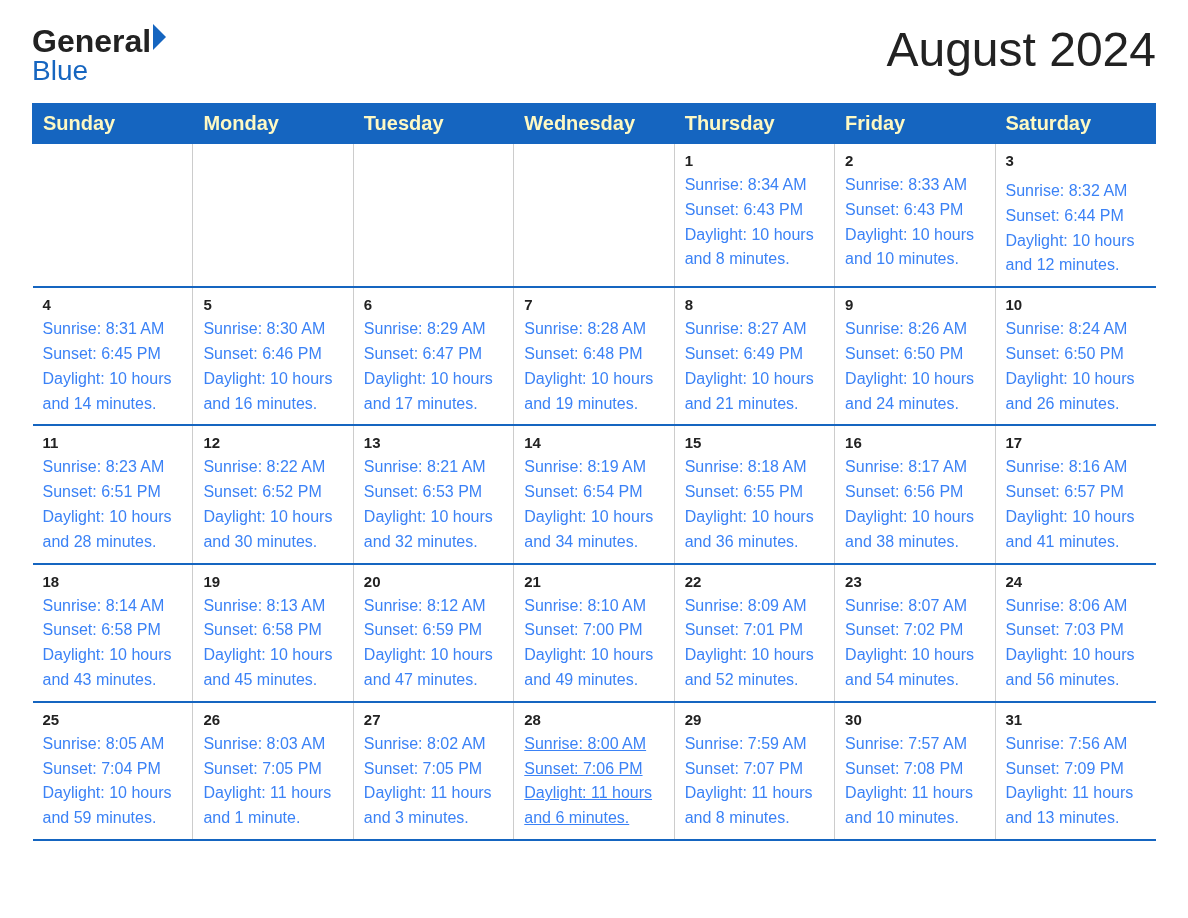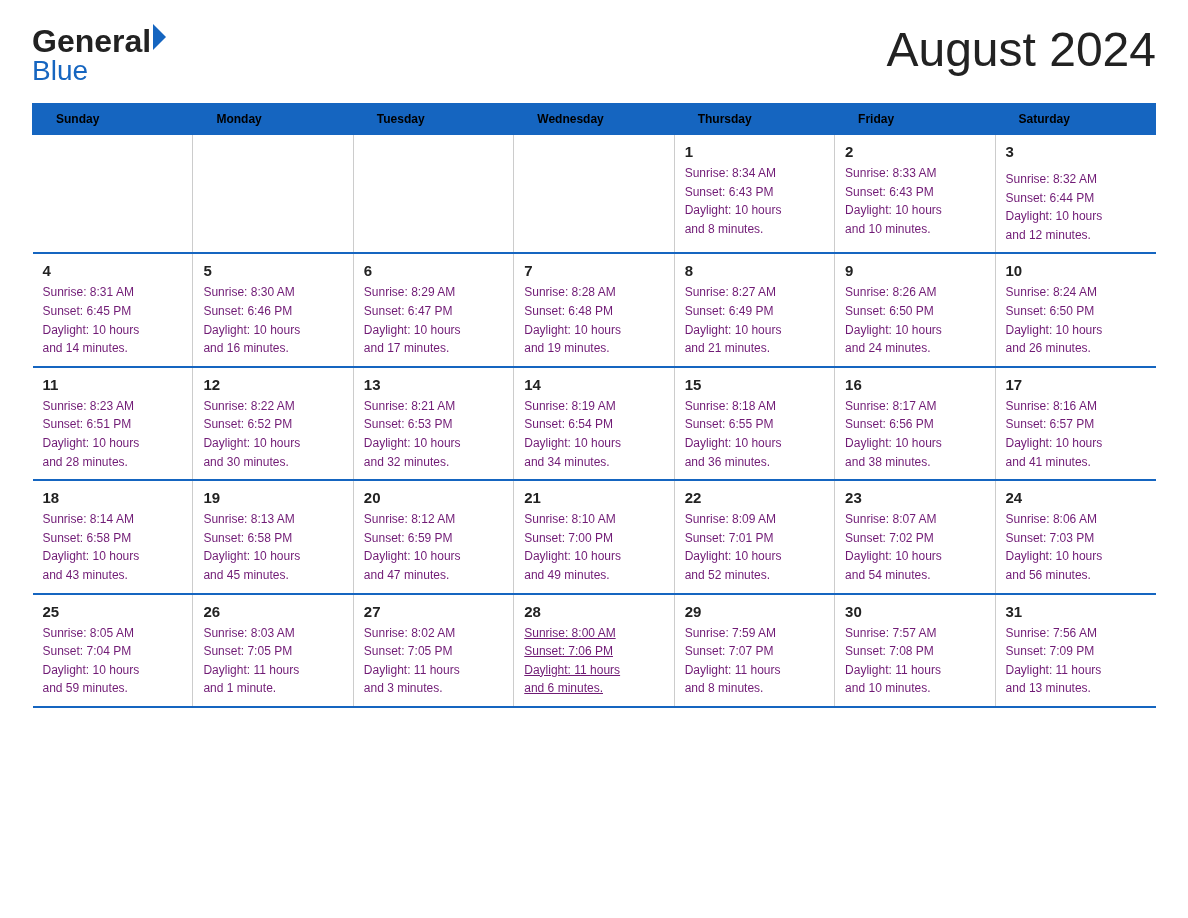--- a/index.html
+++ b/index.html
@@ -59,24 +59,24 @@
     }
     table {
       width: 100%;
       border-collapse: collapse;
       table-layout: fixed;
     }
     thead tr {
       background-color: #1565c0;
     }
     thead th {
-      color: #000000;
-      font-size: 12px;
+      color: #fef9c3;
+      font-size: 20px;
       font-weight: 600;
-      padding: 8px 23px;
+      padding: 8px 10px;
       text-align: left;
       border: 1px solid #1565c0;
     }
     tbody tr {
       border-bottom: 2px solid #1565c0;
     }
     tbody td {
       vertical-align: top;
       padding: 8px 10px;
       border-right: 1px solid #ccc;
@@ -87,22 +87,22 @@
     tbody td:last-child {
       border-right: none;
     }
     .day-num {
       font-size: 15px;
       font-weight: bold;
       color: #222;
       margin-bottom: 4px;
     }
     .day-info {
-      font-size: 12px;
-      color: #701a75;
+      font-size: 16px;
+      color: #3b82f6;
       line-height: 1.55;
     }
     .empty-cell {
       background: #fff;
     }
   </style>
 </head>
 <body>
 
 <div class="header">

